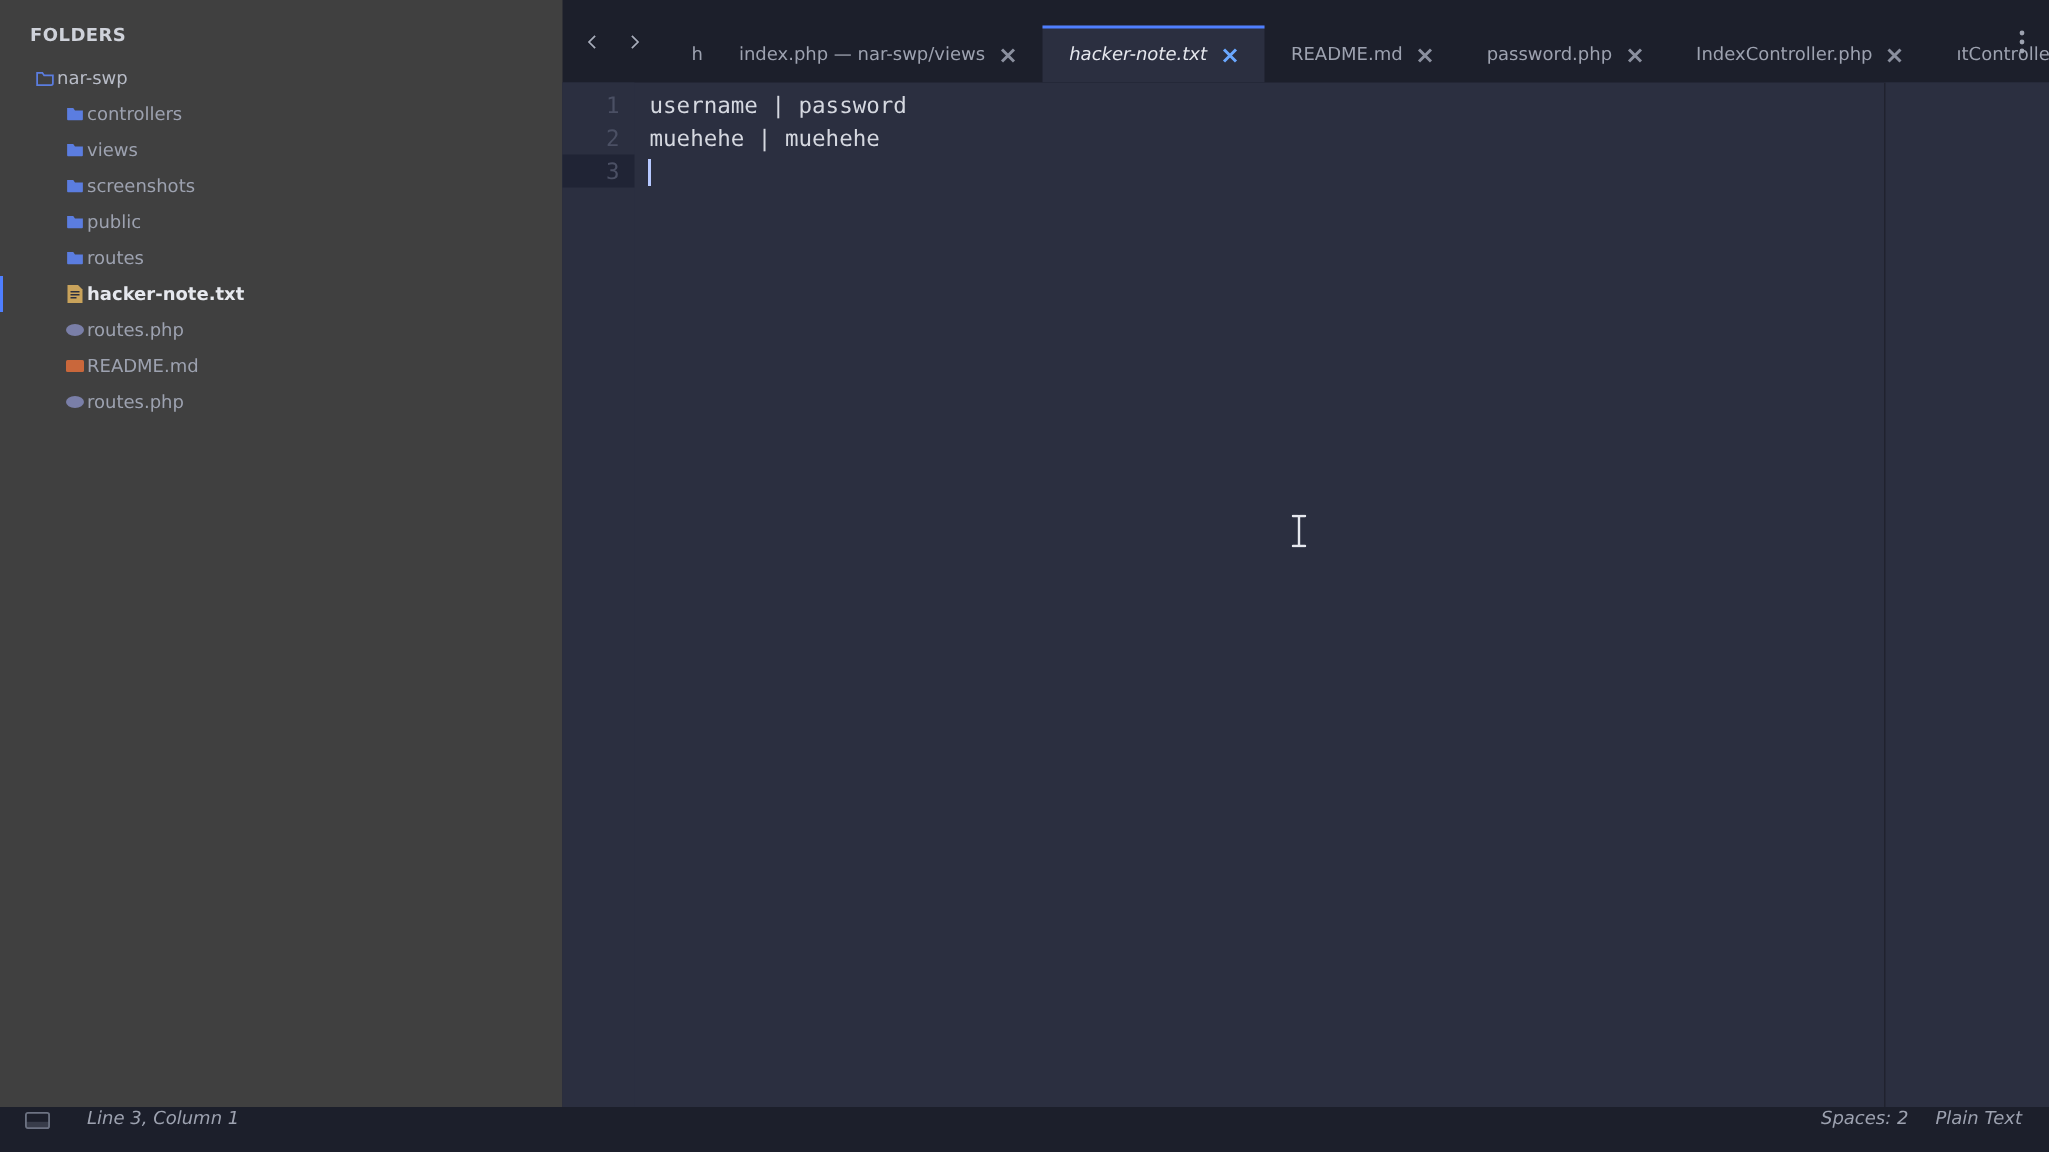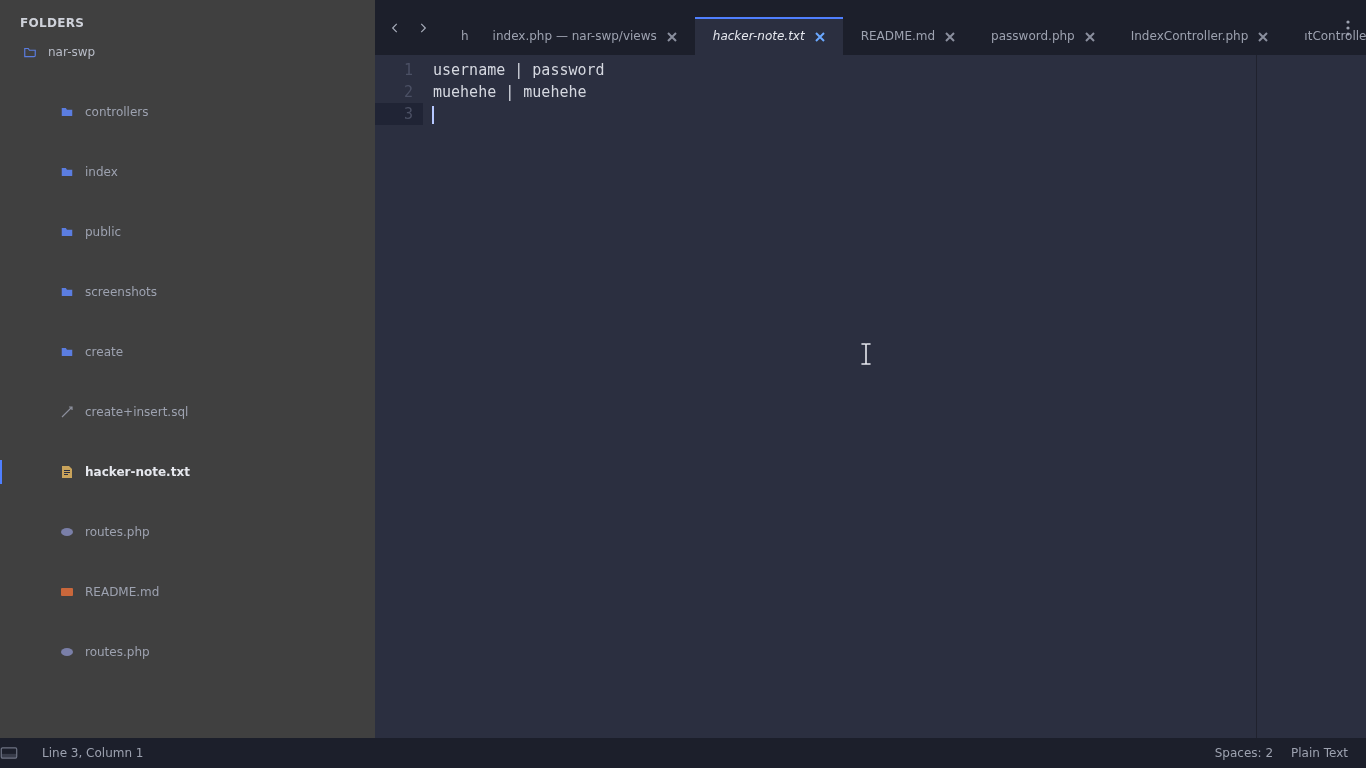--- a/index.html
+++ b/index.html
@@ -24,26 +24,25 @@
   .sidebar-title {
     color: #cfd2da;
     font-weight: bold;
     font-size: 12px;
     padding: 4px 20px 10px;
     letter-spacing: .3px;
   }
   .tree-row {
     display: flex;
     align-items: center;
-    gap: 10px;
     height: 24px;
     padding-left: 22px;
     position: relative;
   }
-  .tree-row.indent { padding-left: 59px; margin-top: 36px; }
+  .tree-row.indent { padding-left: 42px; }
   .tree-row.active::before {
     content: "";
     position: absolute;
     left: 0; top: 0; bottom: 0;
     width: 2px;
     background: #4f7fff;
   }
   .tree-row.active .label { color: #e6e8ee; font-weight: 600; }
   .tree-row .label { color: #9da2b0; font-size: 12px; }
   .tree-row.folder-top .label { color: #b8bcc7; }
@@ -139,24 +138,25 @@
     position:absolute;
     left: 436px; top: 288px;
     width: 14px; height: 22px;
     pointer-events:none;
   }
   
   .statusbar {
     height: 30px;
     background:#1c1f2b;
     display:flex;
-    align-items:center;
+    align-items:flex-start;
     color:#9da2b0;
     font-size:12px;
-    padding: 0 18px 0 0;
+    padding: 0 18px 0 16px;
+    font-style: italic;
   }
   .statusbar .panel-icon { width:18px; height:18px; display:flex; align-items:center; justify-content:center; margin-right: 24px;}
   .statusbar .spacer { flex:1; }
   .statusbar .seg { margin-left: 18px; }
 </style>
 </head>
 <body>
 
 <div class="app">
 
@@ -180,56 +180,48 @@
             </svg>
   </span>
           <span class="label">controllers</span>
         </div>
         <div class="tree-row indent">
           <span class="ico ico-folder">
     <svg viewBox="0 0 24 24">
               <path fill="#5b7de0" d="M3 5h7l2 3h9v10a1 1 0 0 1-1 1H4a1 1 0 0 1-1-1z"></path>
             </svg>
   </span>
-          <span class="label">index</span>
+          <span class="label">views</span>
+        </div>
+        <div class="tree-row indent">
+          <span class="ico ico-folder">
+    <svg viewBox="0 0 24 24">
+              <path fill="#5b7de0" d="M3 5h7l2 3h9v10a1 1 0 0 1-1 1H4a1 1 0 0 1-1-1z"></path>
+            </svg>
+  </span>
+          <span class="label">screenshots</span>
         </div>
         <div class="tree-row indent">
           <span class="ico ico-folder">
     <svg viewBox="0 0 24 24">
               <path fill="#5b7de0" d="M3 5h7l2 3h9v10a1 1 0 0 1-1 1H4a1 1 0 0 1-1-1z"></path>
             </svg>
   </span>
           <span class="label">public</span>
         </div>
         <div class="tree-row indent">
           <span class="ico ico-folder">
     <svg viewBox="0 0 24 24">
               <path fill="#5b7de0" d="M3 5h7l2 3h9v10a1 1 0 0 1-1 1H4a1 1 0 0 1-1-1z"></path>
             </svg>
   </span>
-          <span class="label">screenshots</span>
-        </div>
-        <div class="tree-row indent">
-          <span class="ico ico-folder">
-    <svg viewBox="0 0 24 24">
-              <path fill="#5b7de0" d="M3 5h7l2 3h9v10a1 1 0 0 1-1 1H4a1 1 0 0 1-1-1z"></path>
-            </svg>
-  </span>
-          <span class="label">create</span>
+          <span class="label">routes</span>
         </div>
       </div>
     <div id="file-list">
-        <div class="tree-row indent">
-          <span class="ico">
-            <svg viewBox="0 0 16 16">
-              <path stroke="#8c8f9c" fill="none" stroke-width="1.2" d="M3 13L13 3M10 3h3v3"></path>
-            </svg>
-          </span>
-    <span class="label">create+insert.sql</span>
-        </div>
         <div class="tree-row indent active">
           <span class="ico">
             <svg viewBox="0 0 16 16">
               <path fill="#c9a35b" d="M3 2h7l3 3v9H3z"></path>
               <rect x="5" y="6" width="6" height="1" fill="#2b2f40"></rect>
               <rect x="5" y="8" width="6" height="1" fill="#2b2f40"></rect>
               <rect x="5" y="10" width="4" height="1" fill="#2b2f40"></rect>
             </svg>
           </span>
     <span class="label">hacker-note.txt</span>

